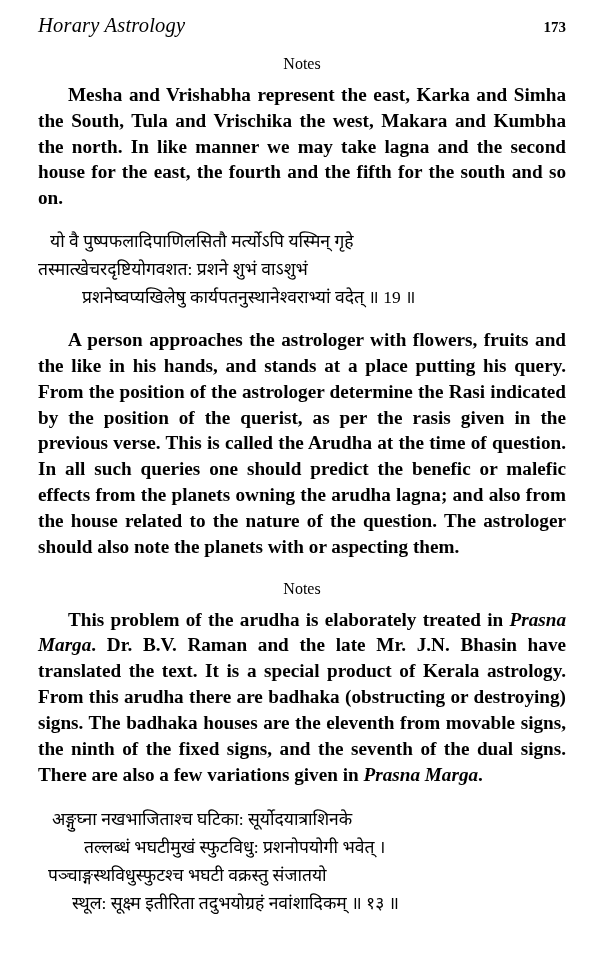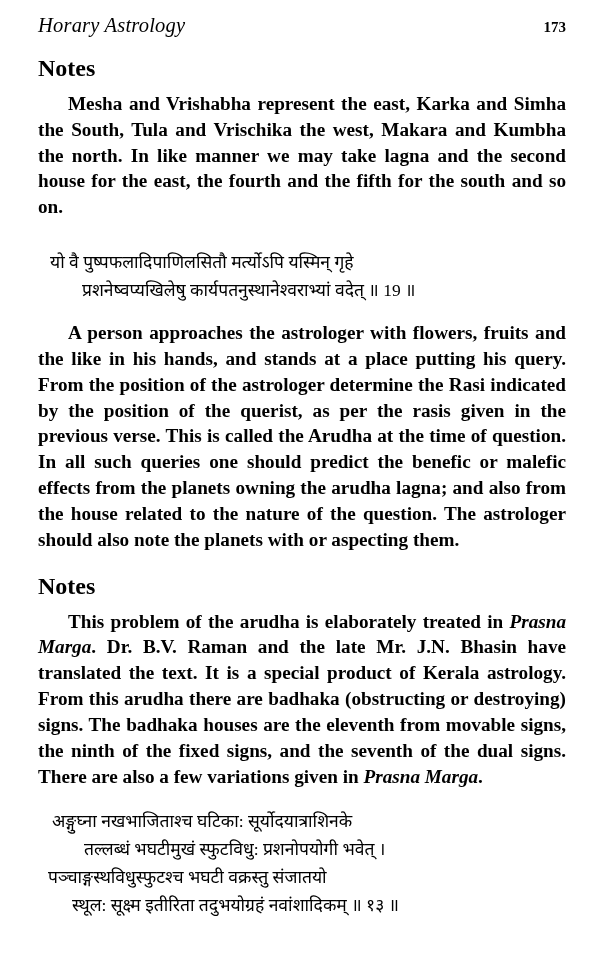--- a/index.html
+++ b/index.html
@@ -32,38 +32,39 @@
     font-style: italic;
     font-size: 20.5px;
     letter-spacing: 0.2px;
   }
   .header-page {
     font-family: "Liberation Serif", serif;
     font-weight: bold;
     font-size: 15px;
   }
   .section-heading {
-    font-weight: bold;
-    font-size: 24px;
+    text-align: center;
+    font-weight: normal;
+    font-size: 16px;
     margin: 4px 0 9px 0;
   }
   p.body-text {
     margin: 0 0 6px 0;
     font-size: 19.2px;
     line-height: 1.345;
     text-align: justify;
     text-justify: inter-word;
     hyphens: none;
     font-weight: bold;
   }
   p.body-text.indent {
     text-indent: 30px;
   }
   .sanskrit {
-    margin: 28px 0 16px 0;
+    margin: 16px 0 16px 0;
     font-family: "Liberation Serif", serif;
     font-size: 17.5px;
     line-height: 1.6;
   }
   .sanskrit .sv {
     display: block;
     white-space: nowrap;
   }
   .sanskrit .sv.l1 { margin-left: 12px; }
   .sanskrit .sv.l2 { margin-left: 48px; }
@@ -88,20 +89,21 @@
     <div class="header-title">Horary Astrology</div>
     <div class="header-page">173</div>
   </div>
 
   <div class="section-heading">Notes</div>
 
   <p class="body-text indent">Mesha and Vrishabha represent the east, Karka and Simha the South, Tula and Vrischika the west, Makara and Kumbha the north. In like manner we may take lagna and the second house for the east, the fourth and the fifth for the south and so on.</p>
 
   <div class="sanskrit">
     <span class="sv l1">यो वै पुष्पफलादिपाणिलसितौ मर्त्योऽपि यस्मिन् गृहे</span>
+    <span class="sv l3">तस्मात्खेचरदृष्टियोगवशत: प्रशने शुभं वाऽशुभं</span>
     <span class="sv l4">प्रशनेष्वप्यखिलेषु कार्यपतनुस्थानेश्वराभ्यां वदेत् ॥ 19 ॥</span>
   </div>
 
   <p class="body-text indent">A person approaches the astrologer with flowers, fruits and the like in his hands, and stands at a place putting his query. From the position of the astrologer determine the Rasi indicated by the position of the querist, as per the rasis given in the previous verse. This is called the Arudha at the time of question. In all such queries one should predict the benefic or malefic effects from the planets owning the arudha lagna; and also from the house related to the nature of the question. The astrologer should also note the planets with or aspecting them.</p>
 
   <div class="gap-sm"></div>
 
   <div class="section-heading">Notes</div>
 
   <p class="body-text indent"><span>This problem of the arudha is elaborately treated in </span><span class="italic">Prasna Marga</span><span>. Dr. B.V. Raman and the late Mr. J.N. Bhasin have translated the text. It is a special product of Kerala astrology. From this arudha there are badhaka (obstructing or destroying) signs. The badhaka houses are the eleventh from movable signs, the ninth of the fixed signs, and the seventh of the dual signs. There are also a few variations given in </span><span class="italic">Prasna Marga</span><span>.</span></p>

